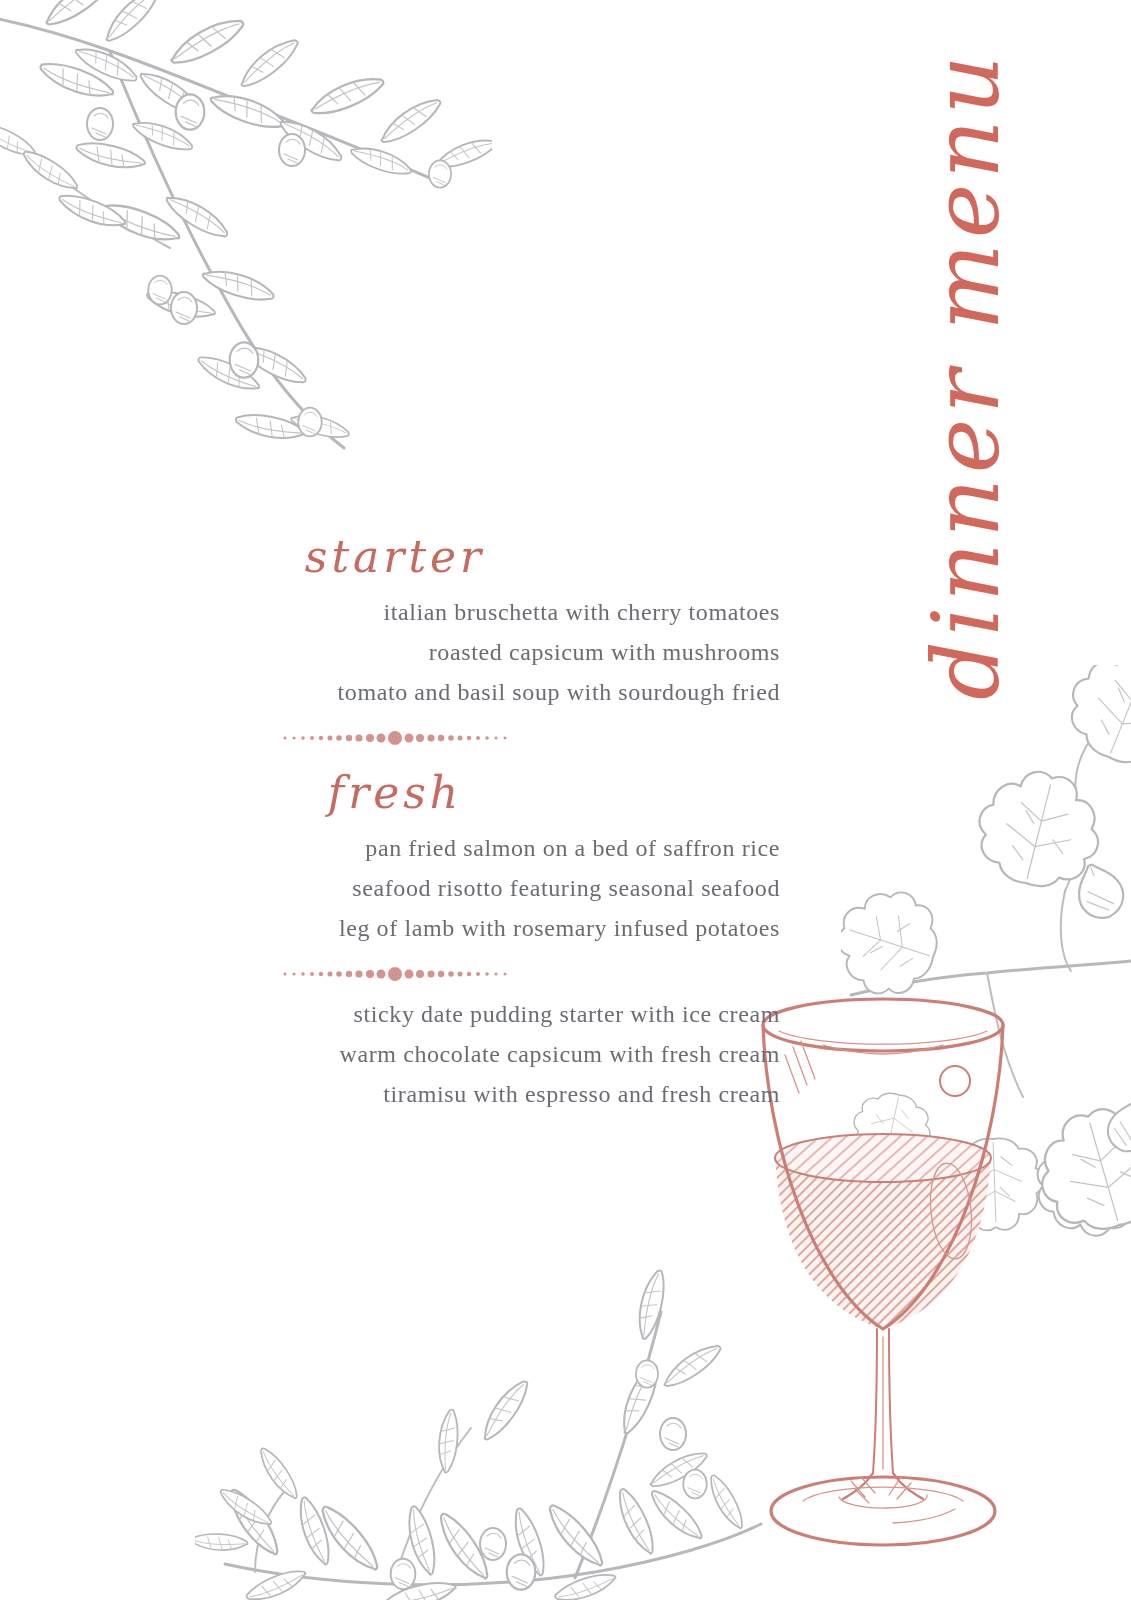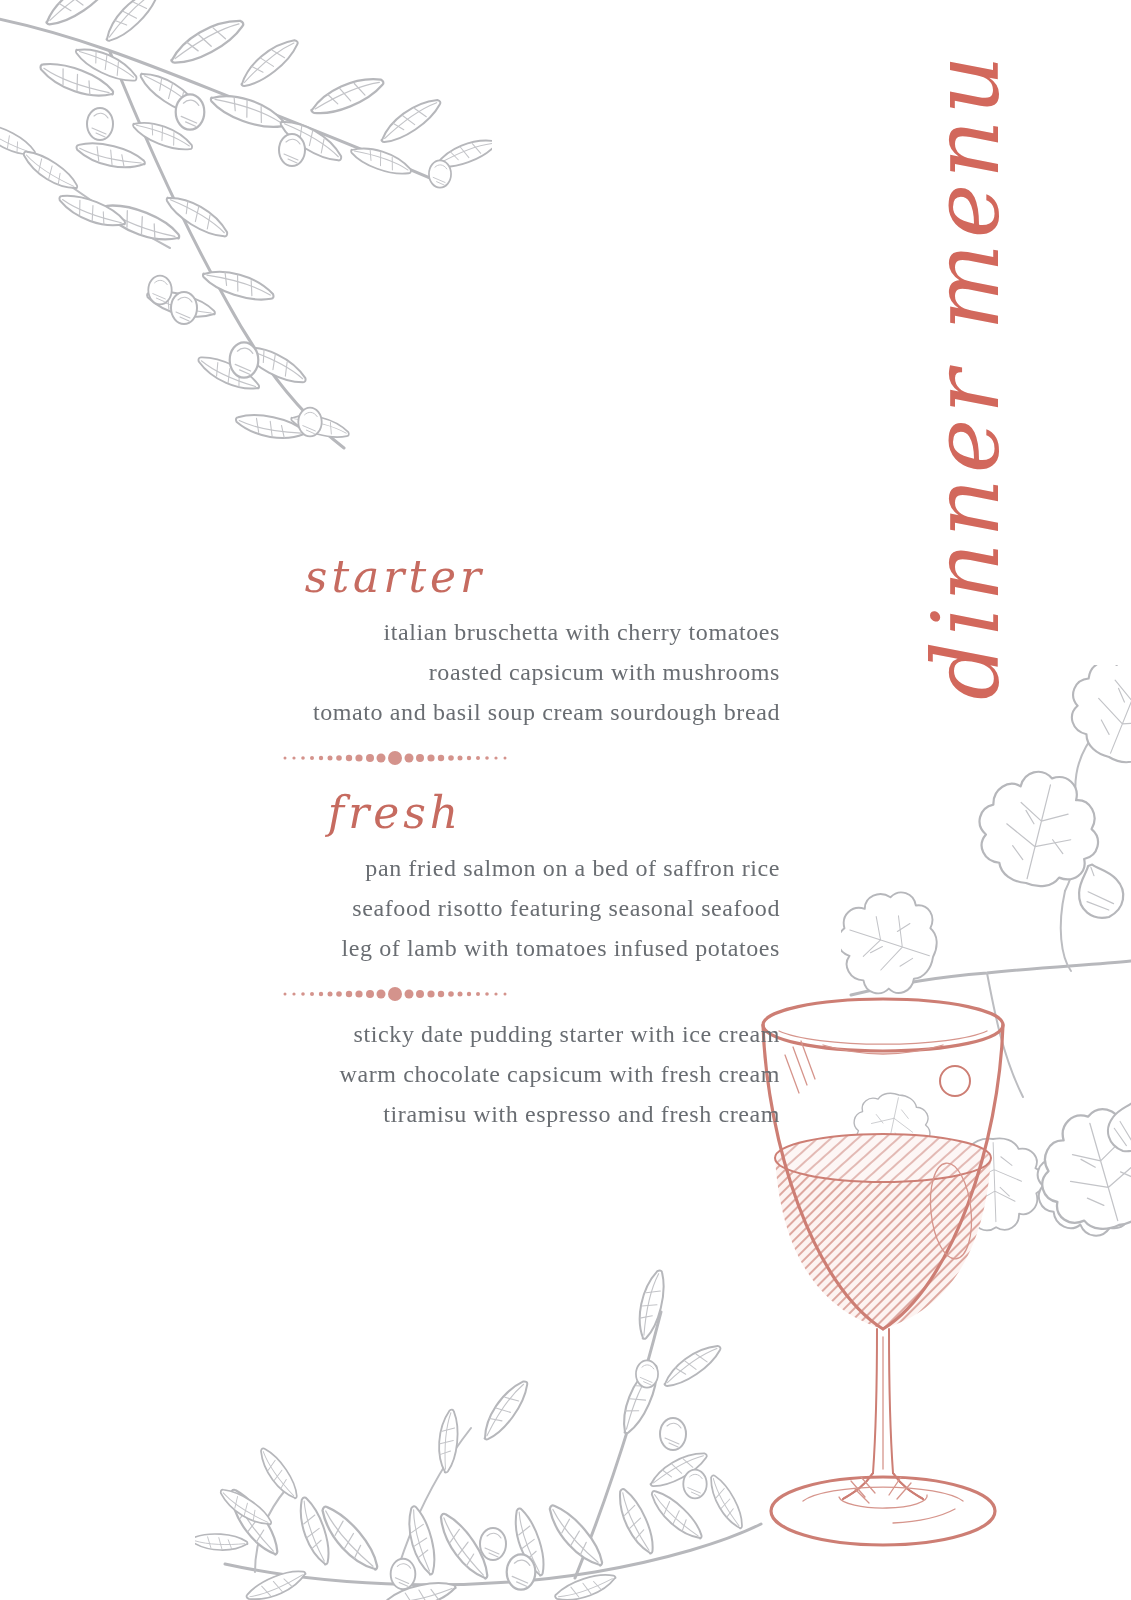--- a/index.html
+++ b/index.html
@@ -28,21 +28,21 @@
 
   .vtitle{
     position:absolute;left:647px;top:315px;width:640px;height:130px;
     transform:rotate(-90deg);
     text-align:center;line-height:130px;
     font-family:"DejaVu Serif", serif;font-style:italic;
     font-size:92px;color:#d2685c;letter-spacing:5px;white-space:nowrap;
     z-index:3;
   }
   .menu{
-    position:absolute;left:10px;top:542px;width:770px;
+    position:absolute;left:10px;top:522px;width:770px;
     text-align:center;z-index:3;
   }
   .heading{
     font-family:"DejaVu Serif", serif;font-style:italic;
     font-size:44px;line-height:70px;color:#c66b60;letter-spacing:4px;
   }
   .item{
     font-size:24px;line-height:40px;color:#696d72;letter-spacing:0.6px;text-align:right;
   }
   .divider{display:block;margin:18px auto 12px;}
@@ -229,32 +229,32 @@
   </svg>
 
   <div class="vtitle">dinner menu</div>
 
   <div class="menu">
 
     <div>
       <div class="heading">starter</div>
       <div class="item">italian bruschetta with cherry tomatoes</div>
       <div class="item">roasted capsicum with mushrooms</div>
-      <div class="item">tomato and basil soup cream sourdough bread</div>
+      <div class="item">tomato and basil soup with sourdough fried</div>
     </div>
 
     <svg class="divider" width="230" height="16" viewBox="0 0 230 16">
       <use href="#dots" fill="#d4938c"></use>
     </svg>
 
     <div>
       <div class="heading">fresh</div>
       <div class="item">pan fried salmon on a bed of saffron rice</div>
       <div class="item">seafood risotto featuring seasonal seafood</div>
-      <div class="item">leg of lamb with tomatoes infused potatoes</div>
+      <div class="item">leg of lamb with rosemary infused potatoes</div>
     </div>
 
     <svg class="divider" width="230" height="16" viewBox="0 0 230 16">
       <use href="#dots" fill="#d4938c"></use>
     </svg>
 
     <div>
       <div class="item">sticky date pudding starter with ice cream</div>
       <div class="item">warm chocolate capsicum with fresh cream</div>
       <div class="item">tiramisu with espresso and fresh cream</div>

